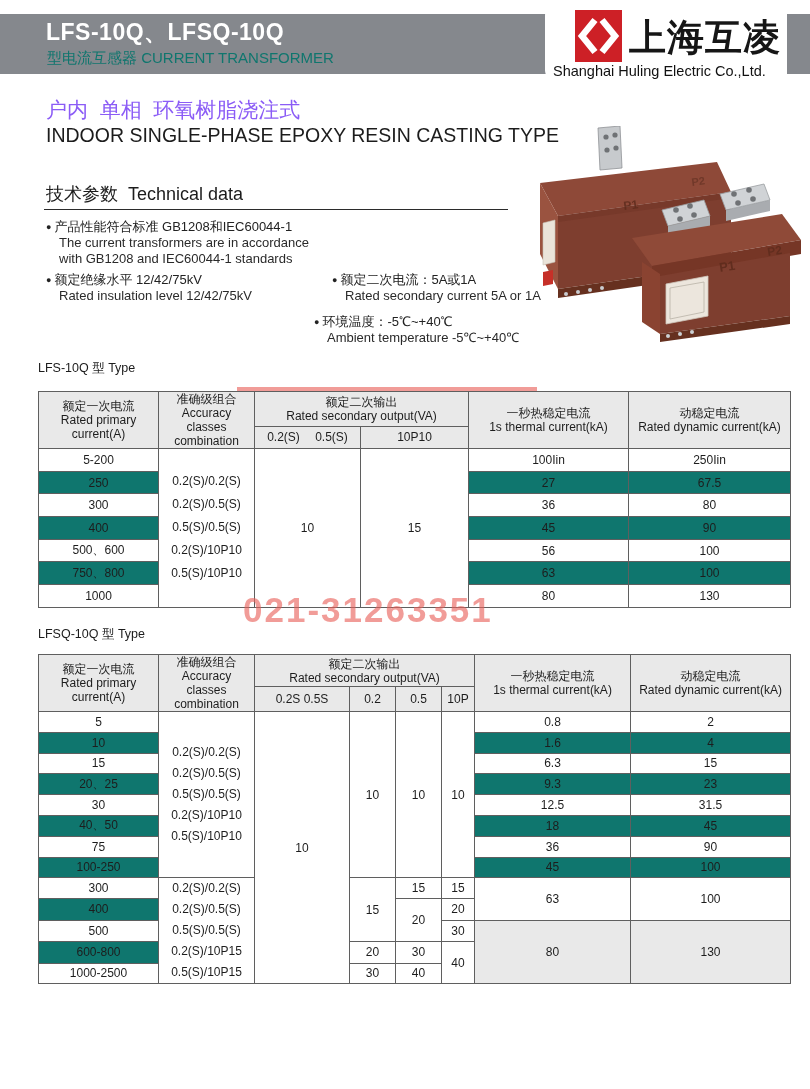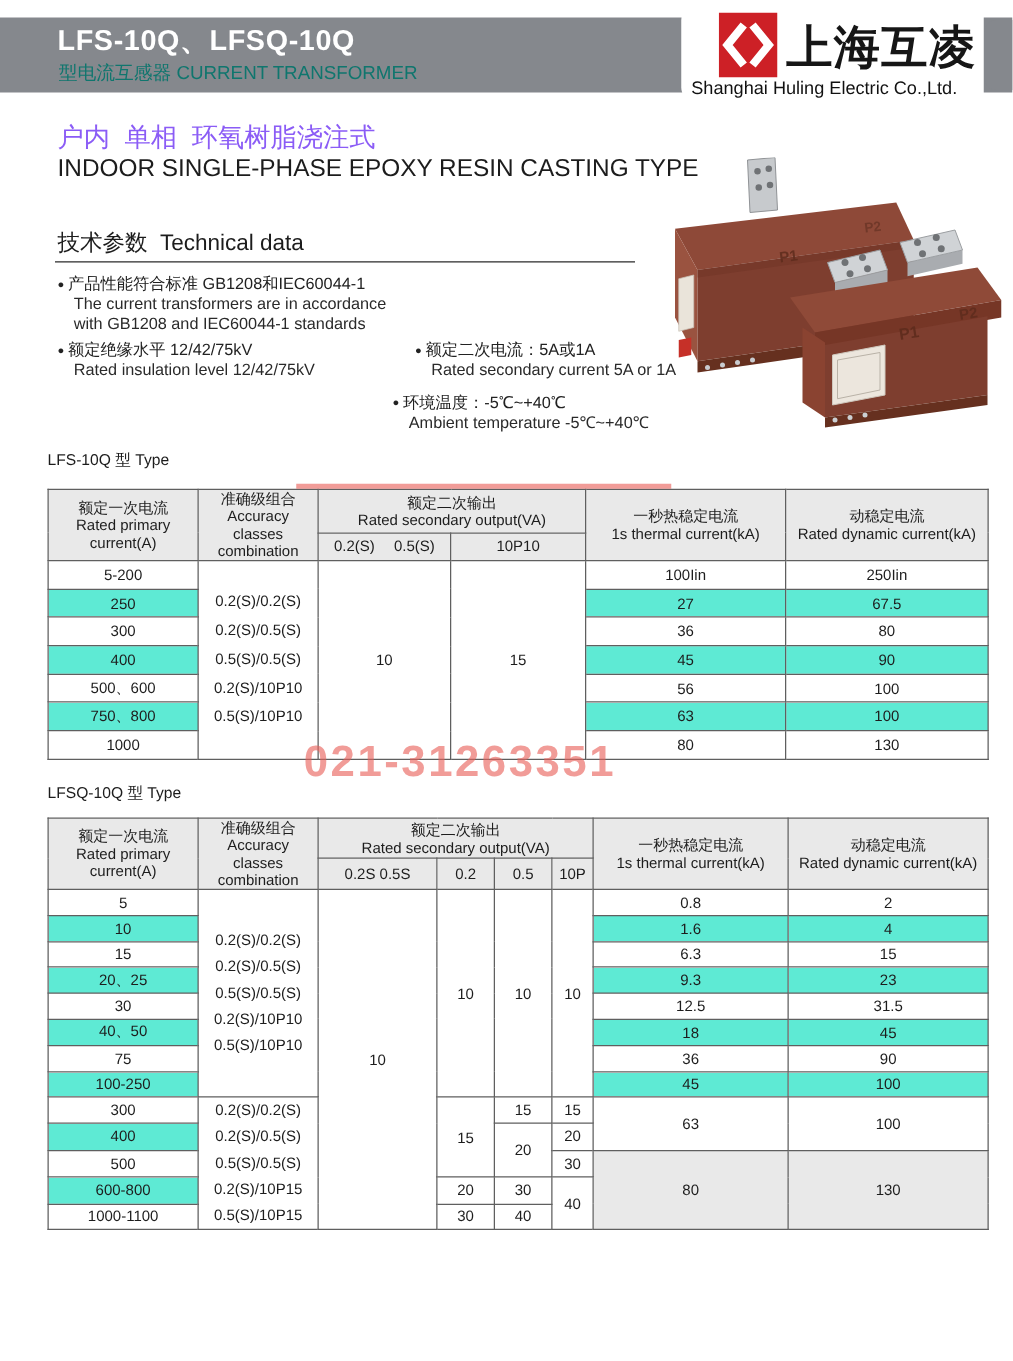--- a/index.html
+++ b/index.html
@@ -49,21 +49,21 @@
   table.tbl { position:absolute; left:38px; width:752px; border-collapse:collapse; table-layout:fixed; background:#fff; }
   #t1 { top:391px; }
   #t2 { top:654px; }
   .tbl th, .tbl td { border:1px solid #5f5f5f; text-align:center; vertical-align:middle; padding:0 1px; font-size:12px; color:#1d1d1d; overflow:hidden; }
   .tbl thead th { background:#e9e9e9; font-weight:normal; white-space:pre-line; line-height:14px; font-size:12px; }
   .gap { word-spacing:12px; }
   #t1 tr.h1 { height:33px; } #t1 tr.h2 { height:21px; }
   #t1 tbody tr { height:22.7px; }
   #t2 tr.h1 { height:32px; } #t2 tr.h2 { height:25px; }
   #t2 tbody tr { height:20.8px; }
-  td.alt { background:#5eead4; }
+  td.alt { background:#0f766e; }
   td.gray { background:#e9e9e9; }
   td.acc { white-space:pre-line; line-height:23px;text-align:center; }
   #t2 td.acc { line-height:21px; }
 </style>
 </head>
 <body>
 
 <div class="page">
 
   <div class="band"></div>
@@ -337,21 +337,21 @@
         <td class="gray" rowspan="3">80</td>
         <td class="gray" rowspan="3">130</td>
       </tr>
       <tr>
         <td class="alt">600-800</td>
         <td>20</td>
         <td>30</td>
         <td rowspan="2">40</td>
       </tr>
       <tr>
-        <td>1000-1100</td>
+        <td>1000-2500</td>
         <td>30</td>
         <td>40</td>
       </tr>
     </tbody>
   </table>
 
   <div class="wm-underline"></div>
   <div class="wm wm-phone">021-31263351</div>
 
 </div>

